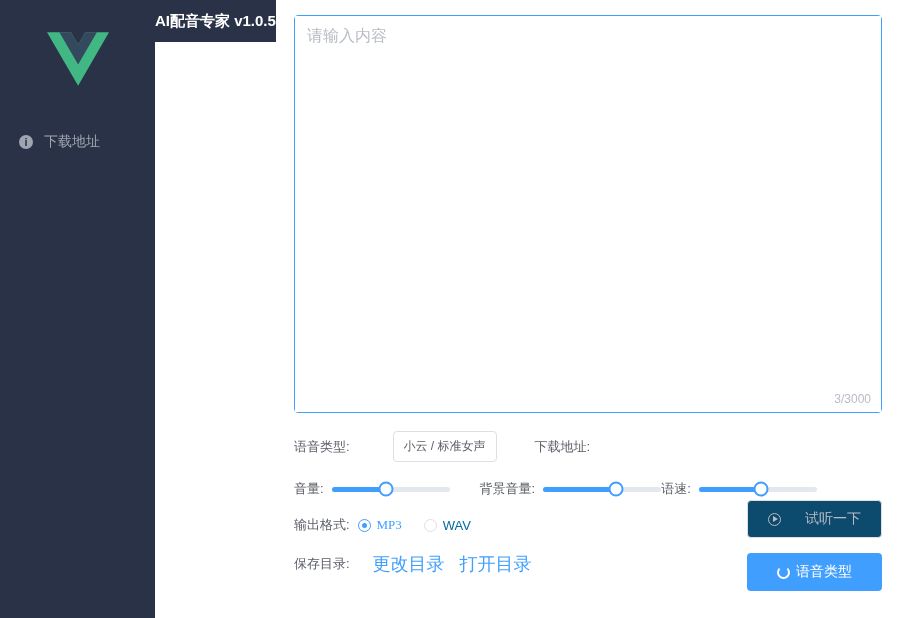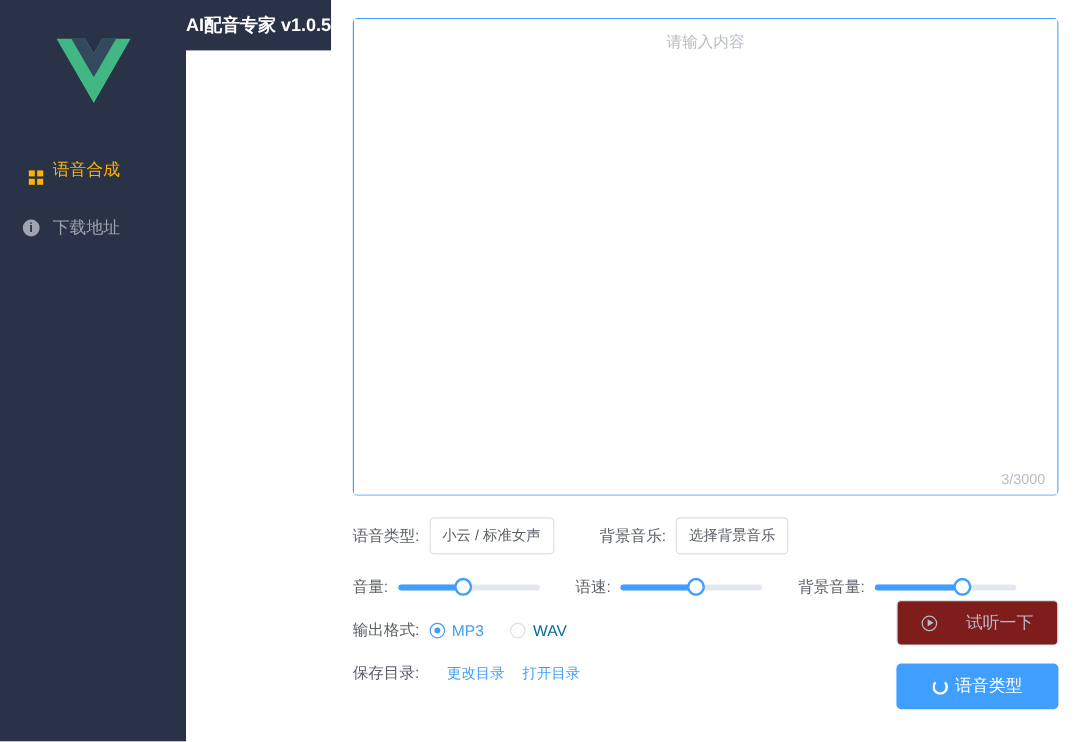--- a/index.html
+++ b/index.html
@@ -15,73 +15,67 @@
     .nav-icon { width: 16px; height: 16px; margin-right: 10px; display: inline-flex; align-items: center; justify-content: center; }
     .grid-icon::before { content: ""; display: inline-block; width: 5px; height: 5px; background: #ffb300; box-shadow: 7px 0 0 #ffb300, 0 7px 0 #ffb300, 7px 7px 0 #ffb300; }
     .info-icon { width: 14px; height: 14px; border-radius: 50%; background: #9fa5b0; color: #293246; font-size: 11px; font-weight: bold; display: inline-flex; align-items: center; justify-content: center; }
     
     .right-area { flex: 1; display: flex; flex-direction: row; }
     .header { height: 42px; background: #293246; display: flex; align-items: center; justify-content: center; color: #fff; font-size: 15px; font-weight: 600; }
     
     .main { flex: 1; padding: 15px 18px 0 18px; background: #fff; }
     
     .textarea-wrap { position: relative; border: 1px solid #409eff; border-radius: 4px; height: 398px; }
-    .textarea-wrap textarea { width: 100%; height: 100%; border: none; outline: none; padding: 10px 12px; font-size: 13px; color: #333; resize: none; font-family: inherit; text-align: center; }
+    .textarea-wrap textarea { width: 100%; height: 100%; border: none; outline: none; padding: 10px 12px; font-size: 16px; color: #333; resize: none; font-family: inherit; }
     .textarea-wrap textarea::placeholder { color: #b8bcc4; }
     .char-count { position: absolute; bottom: 6px; right: 10px; color: #b8bcc4; font-size: 12px; }
     
     .row { display: flex; align-items: center; margin-top: 18px; font-size: 13px; color: #5a5e66; }
     .label { margin-right: 8px; }
     
     .select-box { border: 1px solid #dcdfe6; border-radius: 4px; padding: 6px 10px; font-size: 12px; color: #5a5e66; cursor: pointer; background: #fff; }
     
     .slider-group { display: flex; align-items: center; margin-right: 30px; }
     .slider { width: 118px; display: flex; align-items: center; position: relative; }
     .slider-track { height: 5px; background: #e4e7ed; border-radius: 3px; width: 100%; position: relative; }
     .slider-fill { height: 5px; background: #409eff; border-radius: 3px; position: absolute; left: 0; }
     .slider-thumb { width: 15px; height: 15px; border: 2px solid #409eff; background: #fff; border-radius: 50%; position: absolute; top: 50%; transform: translate(-50%, -50%); }
     
     .radio { display: inline-flex; align-items: center; margin-right: 22px; cursor: pointer; }
     .radio-circle { width: 13px; height: 13px; border: 1px solid #dcdfe6; border-radius: 50%; margin-right: 6px; display: inline-flex; align-items: center; justify-content: center; }
     .radio.checked .radio-circle { border-color: #409eff; }
     .radio.checked .radio-dot { width: 5px; height: 5px; background: #409eff; border-radius: 50%; }
-    .radio.checked .radio-label { color: #409eff; }
+    .radio.checked .radio-label { color: #409eff; font-family: Liberation Serif, serif; }
     .radio-label { font-size: 13px; color: #0369a1; }
     
     .path-input { border: 1px solid #dcdfe6; border-radius: 4px; padding: 7px 10px; font-size: 13px; color: #b8bcc4; width: 282px; background: #f7f8fa; outline: none; }
-    .link { color: #409eff; font-size: 12px; margin-left: 15px; cursor: pointer; }
+    .link { color: #409eff; font-size: 18px; margin-left: 15px; cursor: pointer; }
     
     .right-col { position: absolute; right: 18px; width: 135px; }
-    .btn-preview { width: 135px; height: 38px; border: 1px solid #dcdfe6; border-radius: 4px; background: #7f1d1d; color: #b8bcc4; font-size: 14px; display: flex; align-items: center; justify-content: center; cursor: pointer; gap:24px;}
+    .btn-preview { width: 135px; height: 38px; border: 1px solid #dcdfe6; border-radius: 4px; background: #0c4a6e; color: #b8bcc4; font-size: 14px; display: flex; align-items: center; justify-content: center; cursor: pointer; gap:24px;}
     .btn-primary { width: 135px; height: 38px; background: #409eff; border-radius: 4px; color: #fff; font-size: 14px; display: flex; align-items: center; justify-content: center; cursor: pointer; border: none; gap:6px;}
     .play-icon { width: 0; height: 0; border-left: 7px solid #b8bcc4; border-top: 5px solid transparent; border-bottom: 5px solid transparent; }
     .play-icon-wrap { width:13px; height:13px; border:1px solid #b8bcc4; border-radius:50%; display:inline-flex; align-items:center; justify-content:center;}
     .play-icon-wrap .play-icon { border-left-width:5px; border-top-width:3px; border-bottom-width:3px; margin-left:1px;}
     .refresh-icon { width:13px; height:13px; display:inline-block; border:2px solid #fff; border-top-color:transparent; border-radius:50%; position:relative;}
     
     .main-content { position: relative; }
-    .gap { margin-right: 38px; }
+    .gap { margin-right: 38px; margin-left: 35px; }
   </style>
 </head>
 <body>
 
 <div class="sidebar">
   <div class="logo-area">
     <div class="vue-logo">
       <svg viewBox="0 0 261 226">
           <path d="M161 0L131 52 101 0H0l131 226L261 0H161z" fill="#41B883"></path>
           <path d="M161 0L131 52 101 0H52l79 136L210 0h-49z" fill="#34495E"></path>
         </svg>
     </div>
-  </div>
-  <div class="nav-item active">
-    <span class="nav-icon">
-        <span class="grid-icon"></span>
-      </span>
-    <span>语音合成</span>
   </div>
   <div class="nav-item">
     <span class="nav-icon">
         <span class="info-icon">i</span>
       </span>
     <span>下载地址</span>
   </div>
 </div>
 
 <div class="right-area">
@@ -92,49 +86,48 @@
   <div class="main main-content">
 
     <div class="textarea-wrap">
       <textarea placeholder="请输入内容" style=""></textarea>
       <div class="char-count">3/3000</div>
     </div>
 
     <div class="row">
       <span class="label">语音类型:</span>
       <div class="select-box gap">小云 / 标准女声</div>
-      <span class="label">背景音乐:</span>
-      <div class="select-box">选择背景音乐</div>
+      <span class="label">下载地址:</span>
     </div>
 
     <div class="row">
       <div class="slider-group">
         <span class="label">音量:</span>
         <div class="slider">
           <div class="slider-track">
               <div class="slider-fill" style="width:46%"></div>
               <div class="slider-thumb" style="left:46%"></div>
             </div>
         </div>
       </div>
+      <div class="slider-group" style="margin-right:0">
+        <span class="label">背景音量:</span>
+        <div class="slider">
+          <div class="slider-track">
+              <div class="slider-fill" style="width:62%"></div>
+              <div class="slider-thumb" style="left:62%"></div>
+            </div>
+        </div>
+      </div>
       <div class="slider-group">
         <span class="label">语速:</span>
         <div class="slider">
           <div class="slider-track">
               <div class="slider-fill" style="width:53%"></div>
               <div class="slider-thumb" style="left:53%"></div>
-            </div>
-        </div>
-      </div>
-      <div class="slider-group" style="margin-right:0">
-        <span class="label">背景音量:</span>
-        <div class="slider">
-          <div class="slider-track">
-              <div class="slider-fill" style="width:62%"></div>
-              <div class="slider-thumb" style="left:62%"></div>
             </div>
         </div>
       </div>
 
       <div class="right-col" style="top:500px">
         <button class="btn-preview">
           <span class="play-icon-wrap">
               <span class="play-icon"></span>
             </span>
           <span>试听一下</span>

